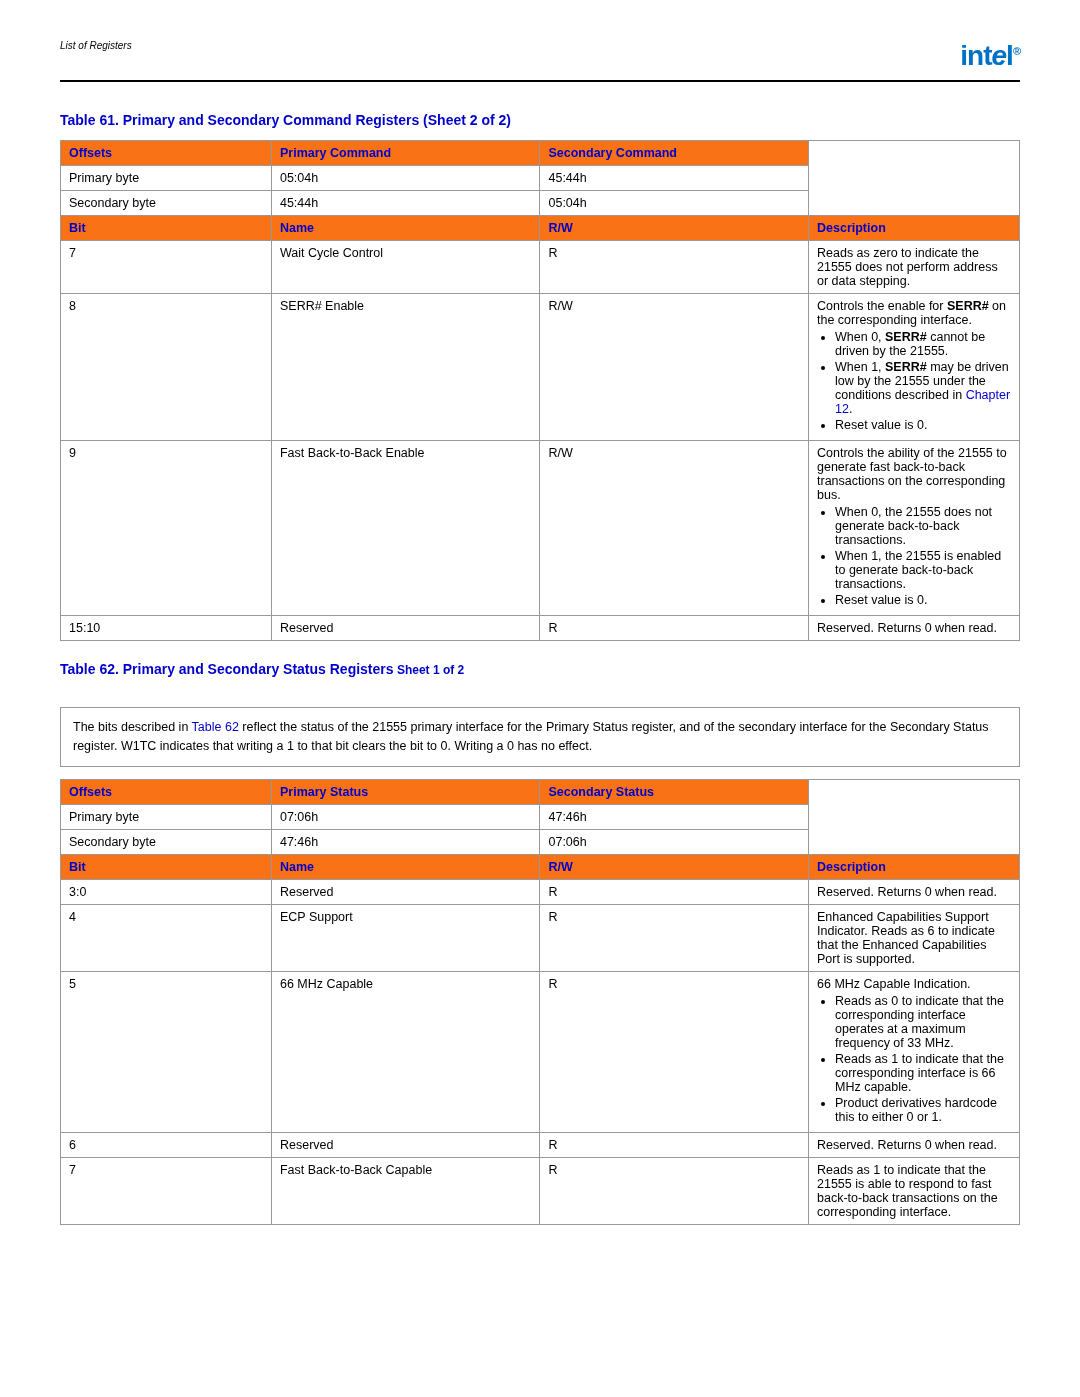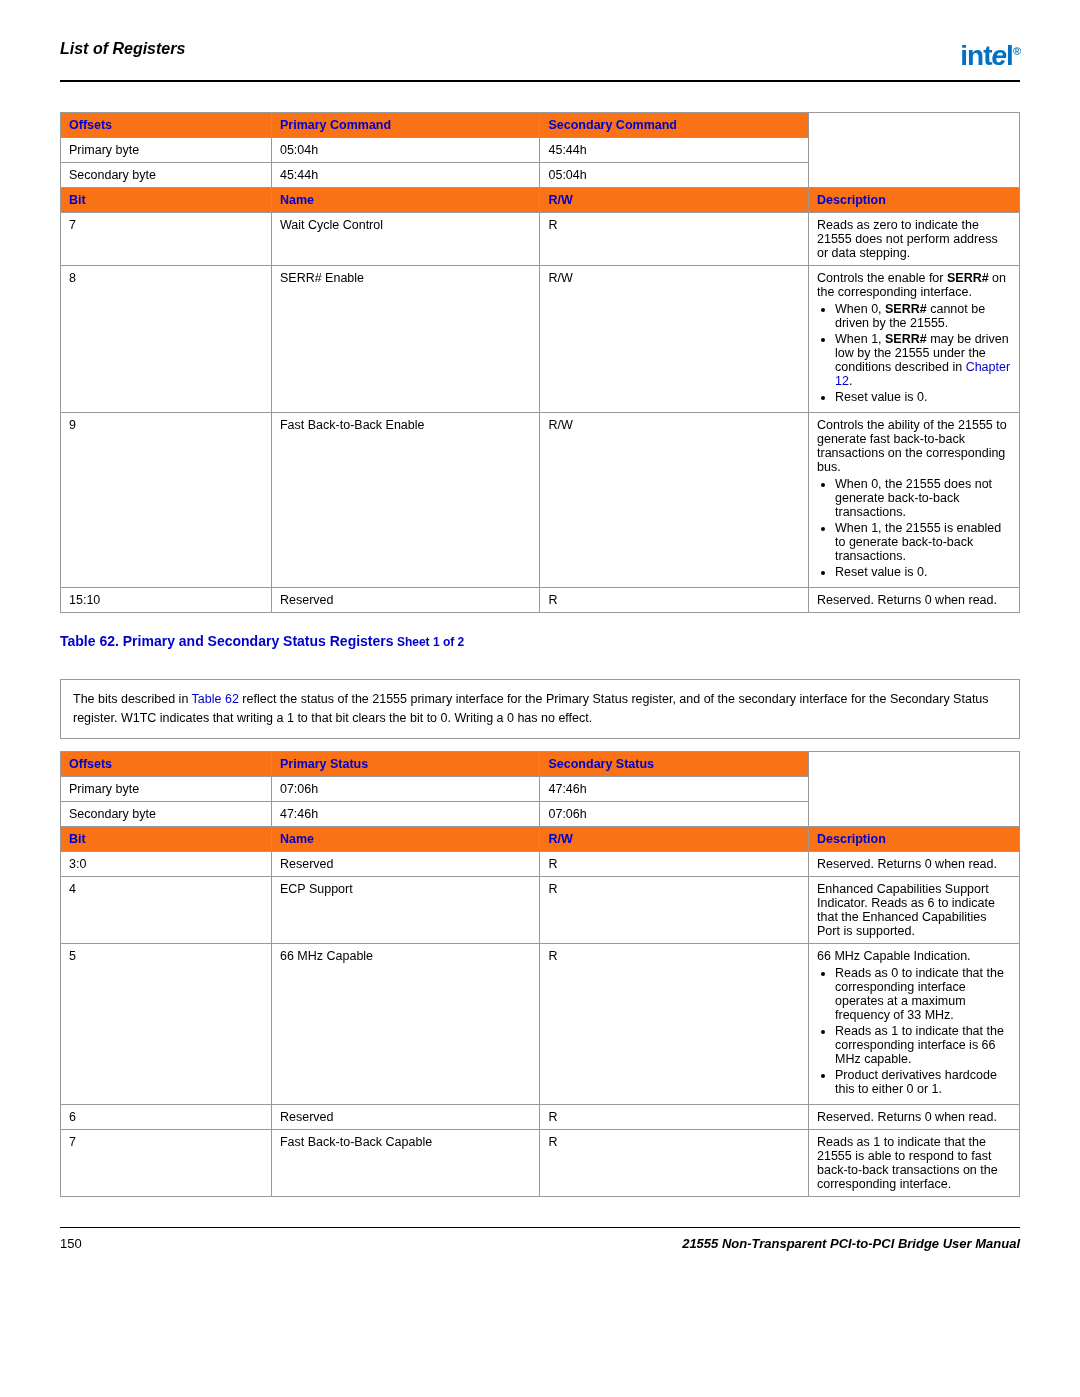--- a/index.html
+++ b/index.html
@@ -22,22 +22,22 @@
     .page-header {
       display: flex;
       justify-content: space-between;
       align-items: flex-start;
       margin-bottom: 30px;
       border-bottom: 2px solid #000;
       padding-bottom: 8px;
     }
     .header-title {
       font-style: italic;
-      font-weight: bold;
-      font-size: 16px;
+      font-weight: normal;
+      font-size: 10px;
     }
     
     .intel-logo {
       font-size: 28px;
       font-weight: bold;
       color: #0071c5;
       font-family: Arial, sans-serif;
       letter-spacing: -1px;
     }
     .intel-r {
@@ -125,20 +125,23 @@
 
 <div class="page">
 
   <div class="page-header">
     <span class="header-title">List of Registers</span>
     <div class="intel-logo">
       <span>int<span style="font-style:italic;font-weight:900;">e</span>l</span><span class="intel-r">®</span>
     </div>
   </div>
 
+  <div class="table-title">
+    <span>Table 61.  Primary and Secondary Command Registers (Sheet 2 of 2)</span>
+  </div>
 
   <table class="reg-table">
     <tbody>
         <tr class="header-row">
       <td class="col-offsets">Offsets</td>
       <td class="col-primary">Primary Command</td>
       <td class="col-secondary">Secondary Command</td>
     </tr>
     <tr>
       <td>Primary byte</td>
@@ -272,18 +275,14 @@
 
     <tr>
       <td>7</td>
       <td>Fast Back-to-Back Capable</td>
       <td>R</td>
       <td>Reads as 1 to indicate that the 21555 is able to respond to fast back-to-back transactions on the corresponding interface.</td>
     </tr>
   </tbody>
     </table>
 
-  <div class="page-footer">
-    <span class="footer-page-num">150</span>
-    <span class="footer-title">21555 Non-Transparent PCI-to-PCI Bridge User Manual</span>
-  </div>
 
 </div>
 
 </body></html>

